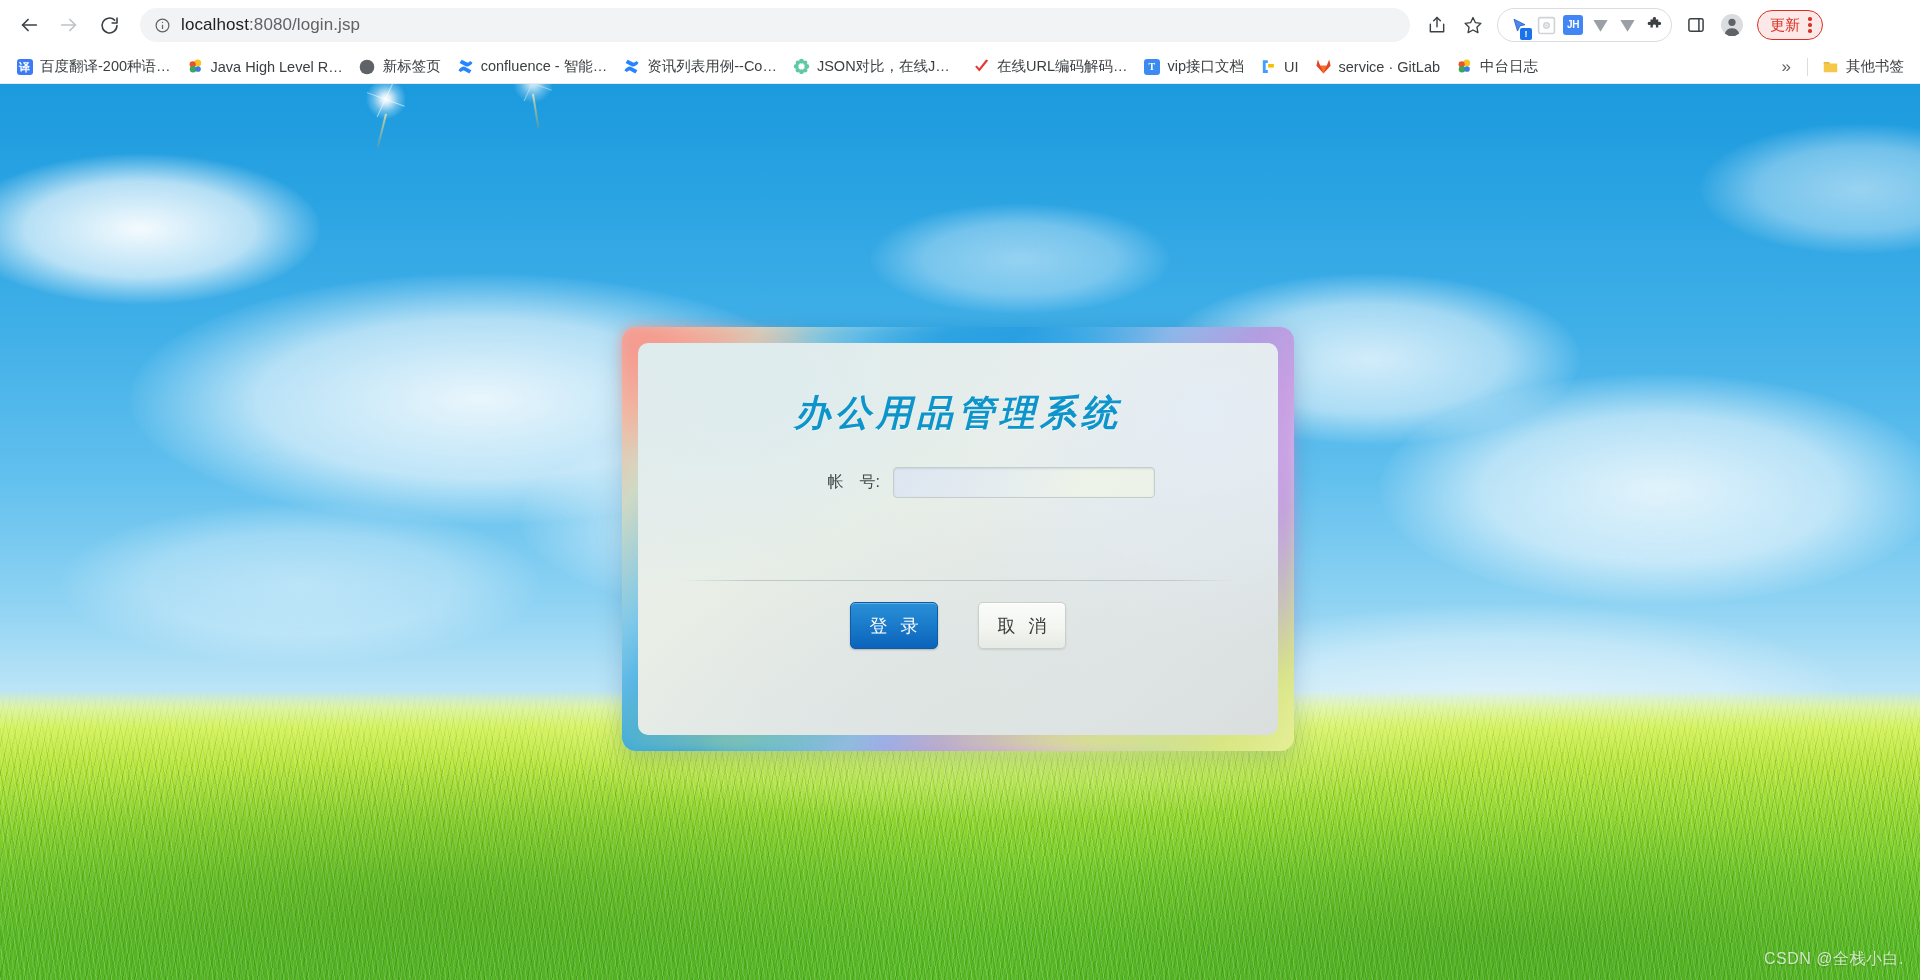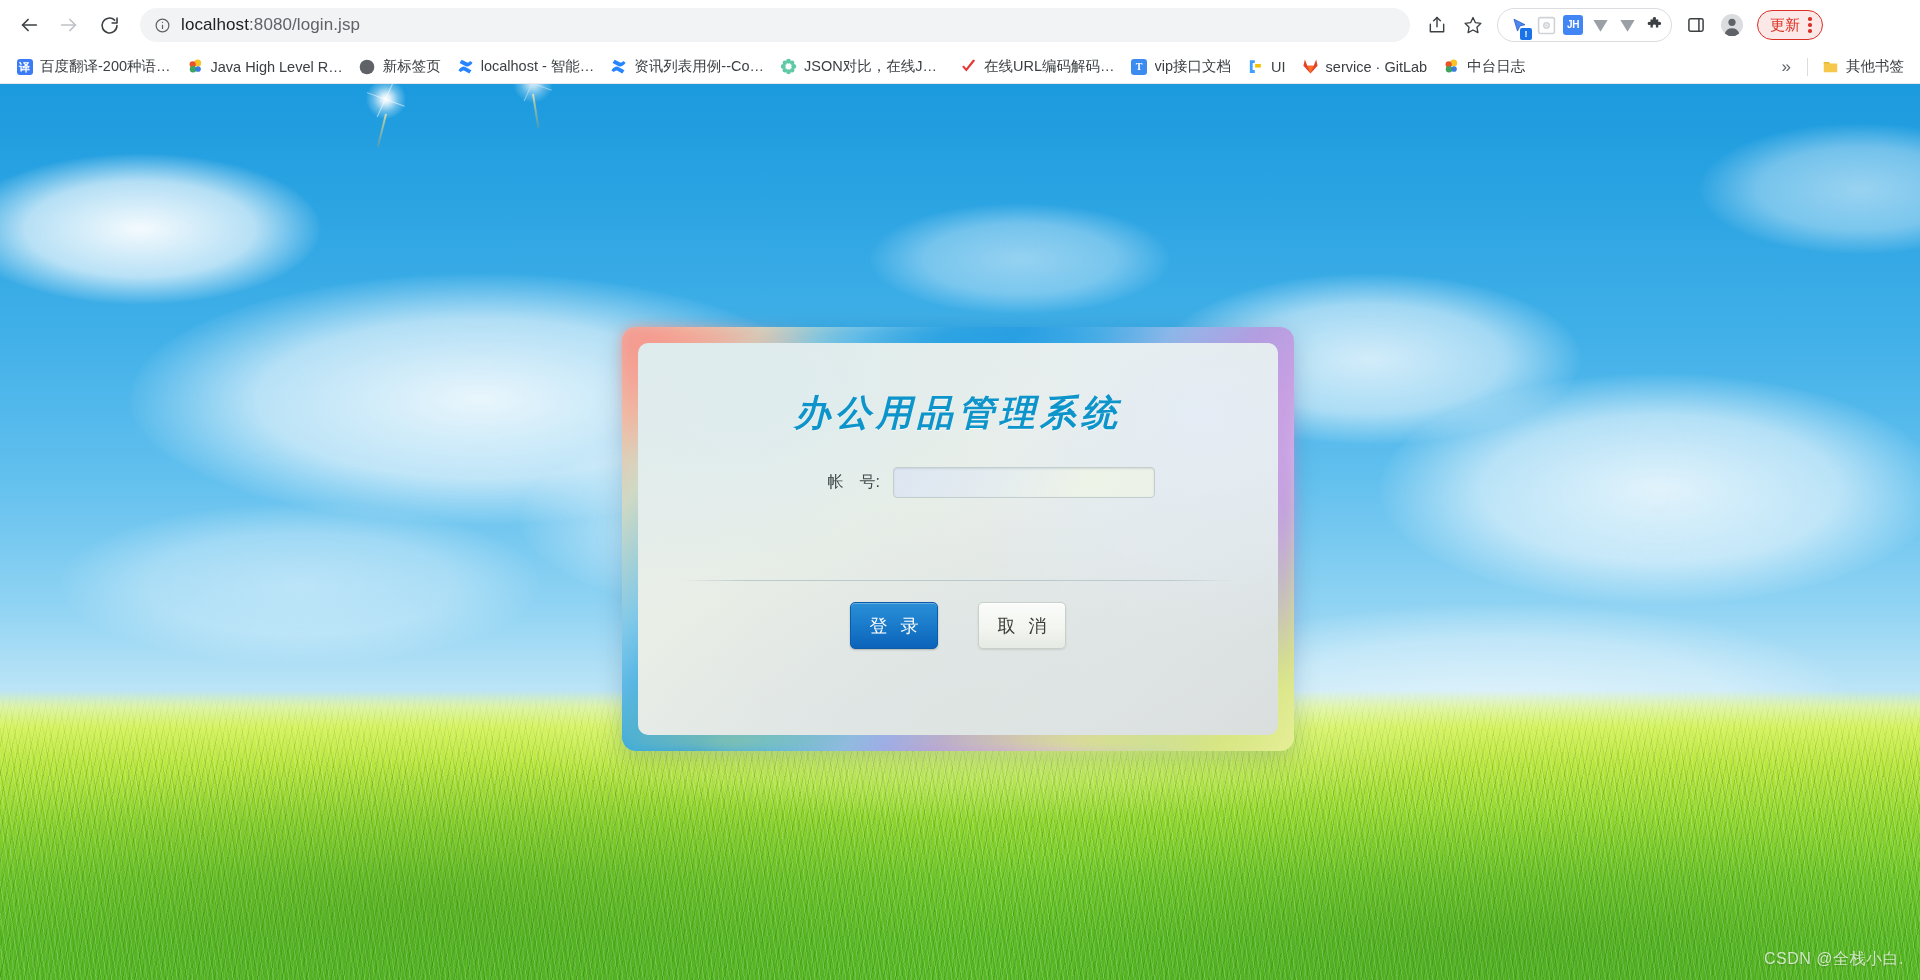--- a/index.html
+++ b/index.html
@@ -420,21 +420,21 @@
         <span class="bm-label">新标签页</span>
       </div>
 
       <div class="bm">
         <span class="fav">
           <svg width="17" height="17" viewBox="0 0 24 24">
             <path d="M2 17.5c3.6-5 7-6.4 10.4-4.6l8 4.3-3 4.6-7-3.8c-1.7-.9-3.4-.2-5 1.9z" fill="#2684ff"></path>
             <path d="M22 6.6c-3.6 5-7 6.4-10.4 4.6L3.6 6.9l3-4.6 7 3.8c1.7.9 3.4.2 5-1.9z" fill="#2684ff"></path>
           </svg>
         </span>
-        <span class="bm-label">localhost - 智能…</span>
+        <span class="bm-label">confluence - 智能…</span>
       </div>
 
       <div class="bm">
         <span class="fav">
           <svg width="17" height="17" viewBox="0 0 24 24">
             <path d="M2 17.5c3.6-5 7-6.4 10.4-4.6l8 4.3-3 4.6-7-3.8c-1.7-.9-3.4-.2-5 1.9z" fill="#2684ff"></path>
             <path d="M22 6.6c-3.6 5-7 6.4-10.4 4.6L3.6 6.9l3-4.6 7 3.8c1.7.9 3.4.2 5-1.9z" fill="#2684ff"></path>
           </svg>
         </span>
         <span class="bm-label">资讯列表用例--Co…</span>

